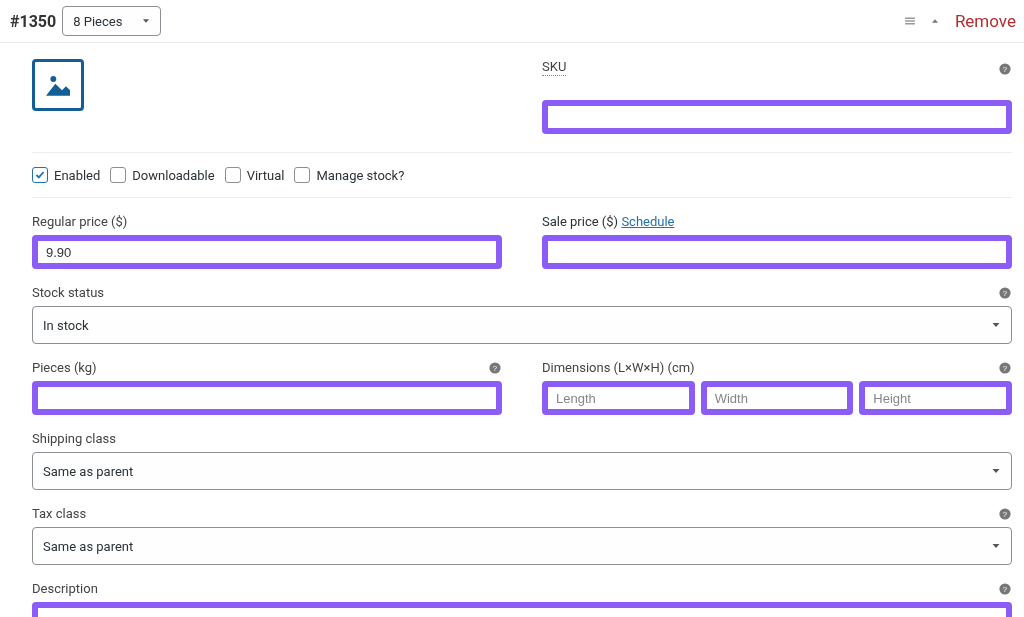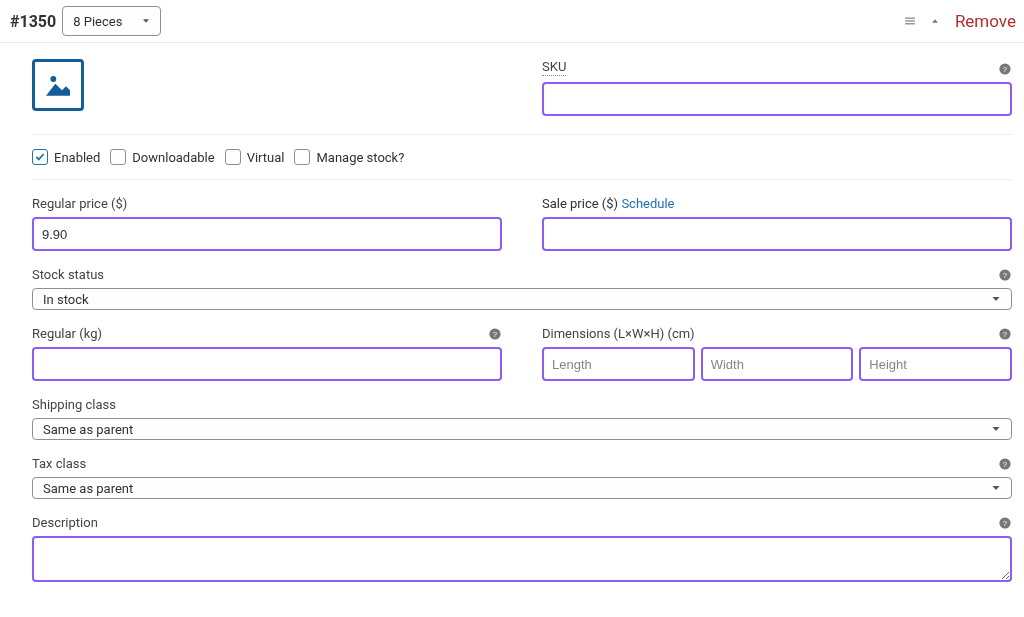--- a/index.html
+++ b/index.html
@@ -91,29 +91,29 @@
     display:block;
   }
   .dotted-underline {
     border-bottom: 1px dotted #888;
     display: inline-block;
     padding-bottom: 1px;
   }
   .help-inline { color:#777; margin-left:6px; display:inline-flex; vertical-align:middle;}
   input[type=text].fld, select.fld, textarea.fld, .fld-box {
     width: 100%;
-    border: 2px solid #8b5cf6;
+    border: 6px solid #8b5cf6;
     border-radius: 4px;
     background: #fff;
     padding: 6px 8px;
     font-size: 13px;
     color: #2c3338;
     height: 34px;
   }
-  .fld-lg { height: 22px; }
+  .fld-lg { height: 38px; }
   textarea.fld { height: auto; resize: vertical; min-height: 44px; }
 
   .dims-row { display:flex; gap:6px; }
   .dims-row .fld-box { flex:1; }
 
   .checks-row {
     display:flex;
     align-items:center;
     gap: 10px;
     padding: 14px 0;
@@ -135,21 +135,21 @@
   }
   .checkbox.checked { border-color:#2271b1; }
   .checkbox.checked svg { display:block; }
   .checkbox svg { display:none; }
 
   .field-block { margin-bottom: 16px; position:relative; }
   .field-block .label-row {
     display:flex; justify-content:space-between; align-items:flex-end;
     margin-bottom: 6px;
   }
-  .link { color:#2271b1; cursor:pointer; }
+  .link { color:#2271b1; text-decoration: underline; cursor:pointer; }
 
   ::placeholder { color:#868686; opacity:1; }
 </style>
 </head>
 <body>
 
 <div class="panel">
 
   <div class="hdr">
     <span class="id">#1350</span>
@@ -185,21 +185,21 @@
         <div class="img-thumb">
           <svg width="32" height="32" viewBox="0 0 24 24">
             <rect x="2" y="2" width="20" height="20" rx="1" fill="none" stroke="#135e96" stroke-width="0"></rect>
             <circle cx="8.5" cy="7.5" r="2.2" fill="#135e96"></circle>
             <path d="M3 20 L10 11 L15 16 L18 13 L21 16 L21 20 Z" fill="#135e96"></path>
           </svg>
         </div>
       </div>
       <div class="col col-right">
         <div class="sku-block">
-          <div style="display:flex; justify-content:space-between; align-items:flex-end; margin-bottom:6px;gap:25px;">
+          <div style="display:flex; justify-content:space-between; align-items:flex-end; margin-bottom:24px;gap:25px;">
             <span class="label" style="margin-bottom:0;"><span class="dotted-underline">SKU</span></span>
             <span class="help-inline">
               <svg width="14" height="14" viewBox="0 0 20 20">
                   <circle cx="10" cy="10" r="8" fill="#777"></circle>
                   <text x="10" y="14" text-anchor="middle" font-size="11" fill="#fff" font-family="Arial">?</text>
                 </svg>
             </span>
           </div>
           <input type="text" class="fld fld-lg" value="" style="">
         </div>
@@ -261,21 +261,21 @@
           <svg width="14" height="14" viewBox="0 0 20 20">
               <path fill="#555" d="M5 7l5 6 5-6z"></path>
             </svg>
         </span>
       </div>
     </div>
 
     <div class="row">
       <div class="col col-left field-block">
         <div class="label-row">
-          <span class="label" style="margin-bottom:0">Regular (kg)</span>
+          <span class="label" style="margin-bottom:0">Pieces (kg)</span>
           <span class="help-inline">
             <svg width="14" height="14" viewBox="0 0 20 20">
                 <circle cx="10" cy="10" r="8" fill="#777"></circle>
                 <text x="10" y="14" text-anchor="middle" font-size="11" fill="#fff" font-family="Arial">?</text>
               </svg>
           </span>
         </div>
         <input type="text" class="fld" value="" style="">
       </div>
       <div class="col col-right field-block">

